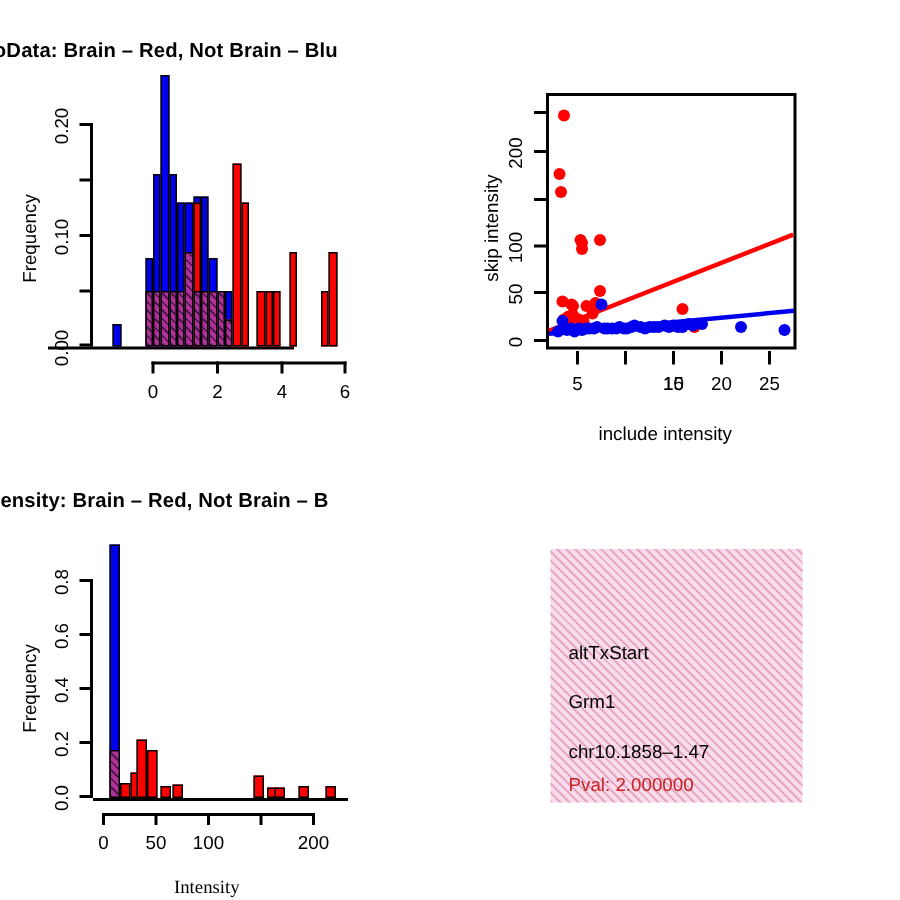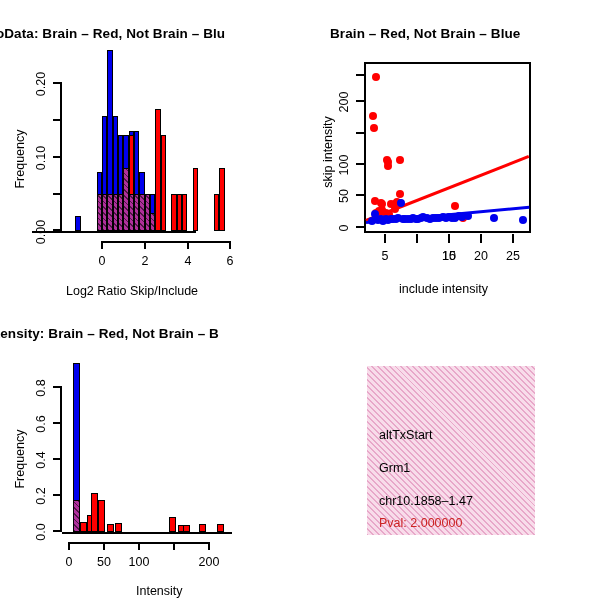--- a/index.html
+++ b/index.html
@@ -135,21 +135,20 @@
   <div class="axline" style="left:101px; top:241px; width:2px; height:8px;"></div>
   <div class="axline" style="left:144px; top:241px; width:2px; height:8px;"></div>
   <div class="axline" style="left:187px; top:241px; width:2px; height:8px;"></div>
   <div class="axline" style="left:229px; top:241px; width:2px; height:8px;"></div>
 
   <div class="ticklab" style="left:86px; top:254px; width:32px;">0</div>
   <div class="ticklab" style="left:129px; top:254px; width:32px;">2</div>
   <div class="ticklab" style="left:172px; top:254px; width:32px;">4</div>
   <div class="ticklab" style="left:214px; top:254px; width:32px;">6</div>
 
-  <div class="axlab" style="left:66px; top:284px;">Log2 Ratio Skip/Include</div>
 
   <div class="plotbox" id="hist-ratio-bars" style="left:0px; top:0px; width:300px; height:300px;">
       <div class="bar blue" style="left: 75.3333px; top: 216.2px; width: 5.33333px; height: 14.8px;"></div>
       <div class="bar blue" style="left: 96.6667px; top: 171.8px; width: 5.33333px; height: 59.2px;"></div>
       <div class="bar blue" style="left: 102px; top: 116.3px; width: 5.33333px; height: 114.7px;"></div>
       <div class="bar blue" style="left: 107.333px; top: 49.7px; width: 5.33333px; height: 181.3px;"></div>
       <div class="bar blue" style="left: 112.667px; top: 116.3px; width: 5.33333px; height: 114.7px;"></div>
       <div class="bar blue" style="left: 118px; top: 134.8px; width: 5.33333px; height: 96.2px;"></div>
       <div class="bar blue" style="left: 123.333px; top: 134.8px; width: 5.33333px; height: 96.2px;"></div>
       <div class="bar blue" style="left: 128.667px; top: 131.1px; width: 5.33333px; height: 99.9px;"></div>
@@ -176,21 +175,20 @@
       <div class="bar purple" style="left: 128.667px; top: 194px; width: 5.33333px; height: 37px;"></div>
       <div class="bar purple" style="left: 134px; top: 194px; width: 5.33333px; height: 37px;"></div>
       <div class="bar purple" style="left: 139.333px; top: 194px; width: 5.33333px; height: 37px;"></div>
       <div class="bar purple" style="left: 144.667px; top: 194px; width: 5.33333px; height: 37px;"></div>
       <div class="bar purple" style="left: 150px; top: 212.5px; width: 5.33333px; height: 18.5px;"></div>
     </div>
 </div>
 
 <div class="panel" id="panel-scatter" style="left:300px; top:0px; width:300px; height:300px;">
 
-  <div class="ptitle" style="left:30px; top:26px;">Brain – Red, Not Brain – Blue</div>
 
   <div class="ylab-rot" style="left:-22px; top:145px; width:100px; text-align:center;">skip intensity</div>
 
   <div class="scatter-frame" style="left:64px; top:62px; width:167px; height:171px;"></div>
 
   <div class="axline" style="left:56px; top:74px;  width:9px; height:2px;"></div>
   <div class="axline" style="left:56px; top:100px; width:9px; height:2px;"></div>
   <div class="axline" style="left:56px; top:132px; width:9px; height:2px;"></div>
   <div class="axline" style="left:56px; top:163px; width:9px; height:2px;"></div>
   <div class="axline" style="left:56px; top:194px; width:9px; height:2px;"></div>
@@ -304,21 +302,21 @@
   <div class="axline" style="left:103px; top:242px; width:2px; height:8px;"></div>
   <div class="axline" style="left:138px; top:242px; width:2px; height:8px;"></div>
   <div class="axline" style="left:173px; top:242px; width:2px; height:8px;"></div>
   <div class="axline" style="left:208px; top:242px; width:2px; height:8px;"></div>
 
   <div class="ticklab" style="left:54px;  top:255px; width:30px;">0</div>
   <div class="ticklab" style="left:89px;  top:255px; width:30px;">50</div>
   <div class="ticklab" style="left:121px; top:255px; width:36px;">100</div>
   <div class="ticklab" style="left:191px; top:255px; width:36px;">200</div>
 
-  <div class="axlab" style="left:136px; top:284px;">Intensity</div>
+  <div class="axlab" style="left:116px; top:284px;font-family:Liberation Serif, serif;">Intensity</div>
 
   <div class="plotbox" id="hist-intensity-bars" style="left:0px; top:0px; width:300px; height:300px;">
       <div class="bar blue" style="left: 72.5px; top: 63.4375px; width: 7px; height: 168.562px;"></div>
       <div class="bar red" style="left: 79.5px; top: 222.031px; width: 7px; height: 9.96875px;"></div>
       <div class="bar red" style="left: 86.5px; top: 214.781px; width: 7px; height: 17.2188px;"></div>
       <div class="bar red" style="left: 91.4px; top: 193.031px; width: 7px; height: 38.9688px;"></div>
       <div class="bar red" style="left: 98.4px; top: 200.281px; width: 7px; height: 31.7187px;"></div>
       <div class="bar red" style="left: 106.8px; top: 223.844px; width: 7px; height: 8.15625px;"></div>
       <div class="bar red" style="left: 114.5px; top: 222.938px; width: 7px; height: 9.0625px;"></div>
       <div class="bar red" style="left: 169.1px; top: 216.594px; width: 7px; height: 15.4062px;"></div>

